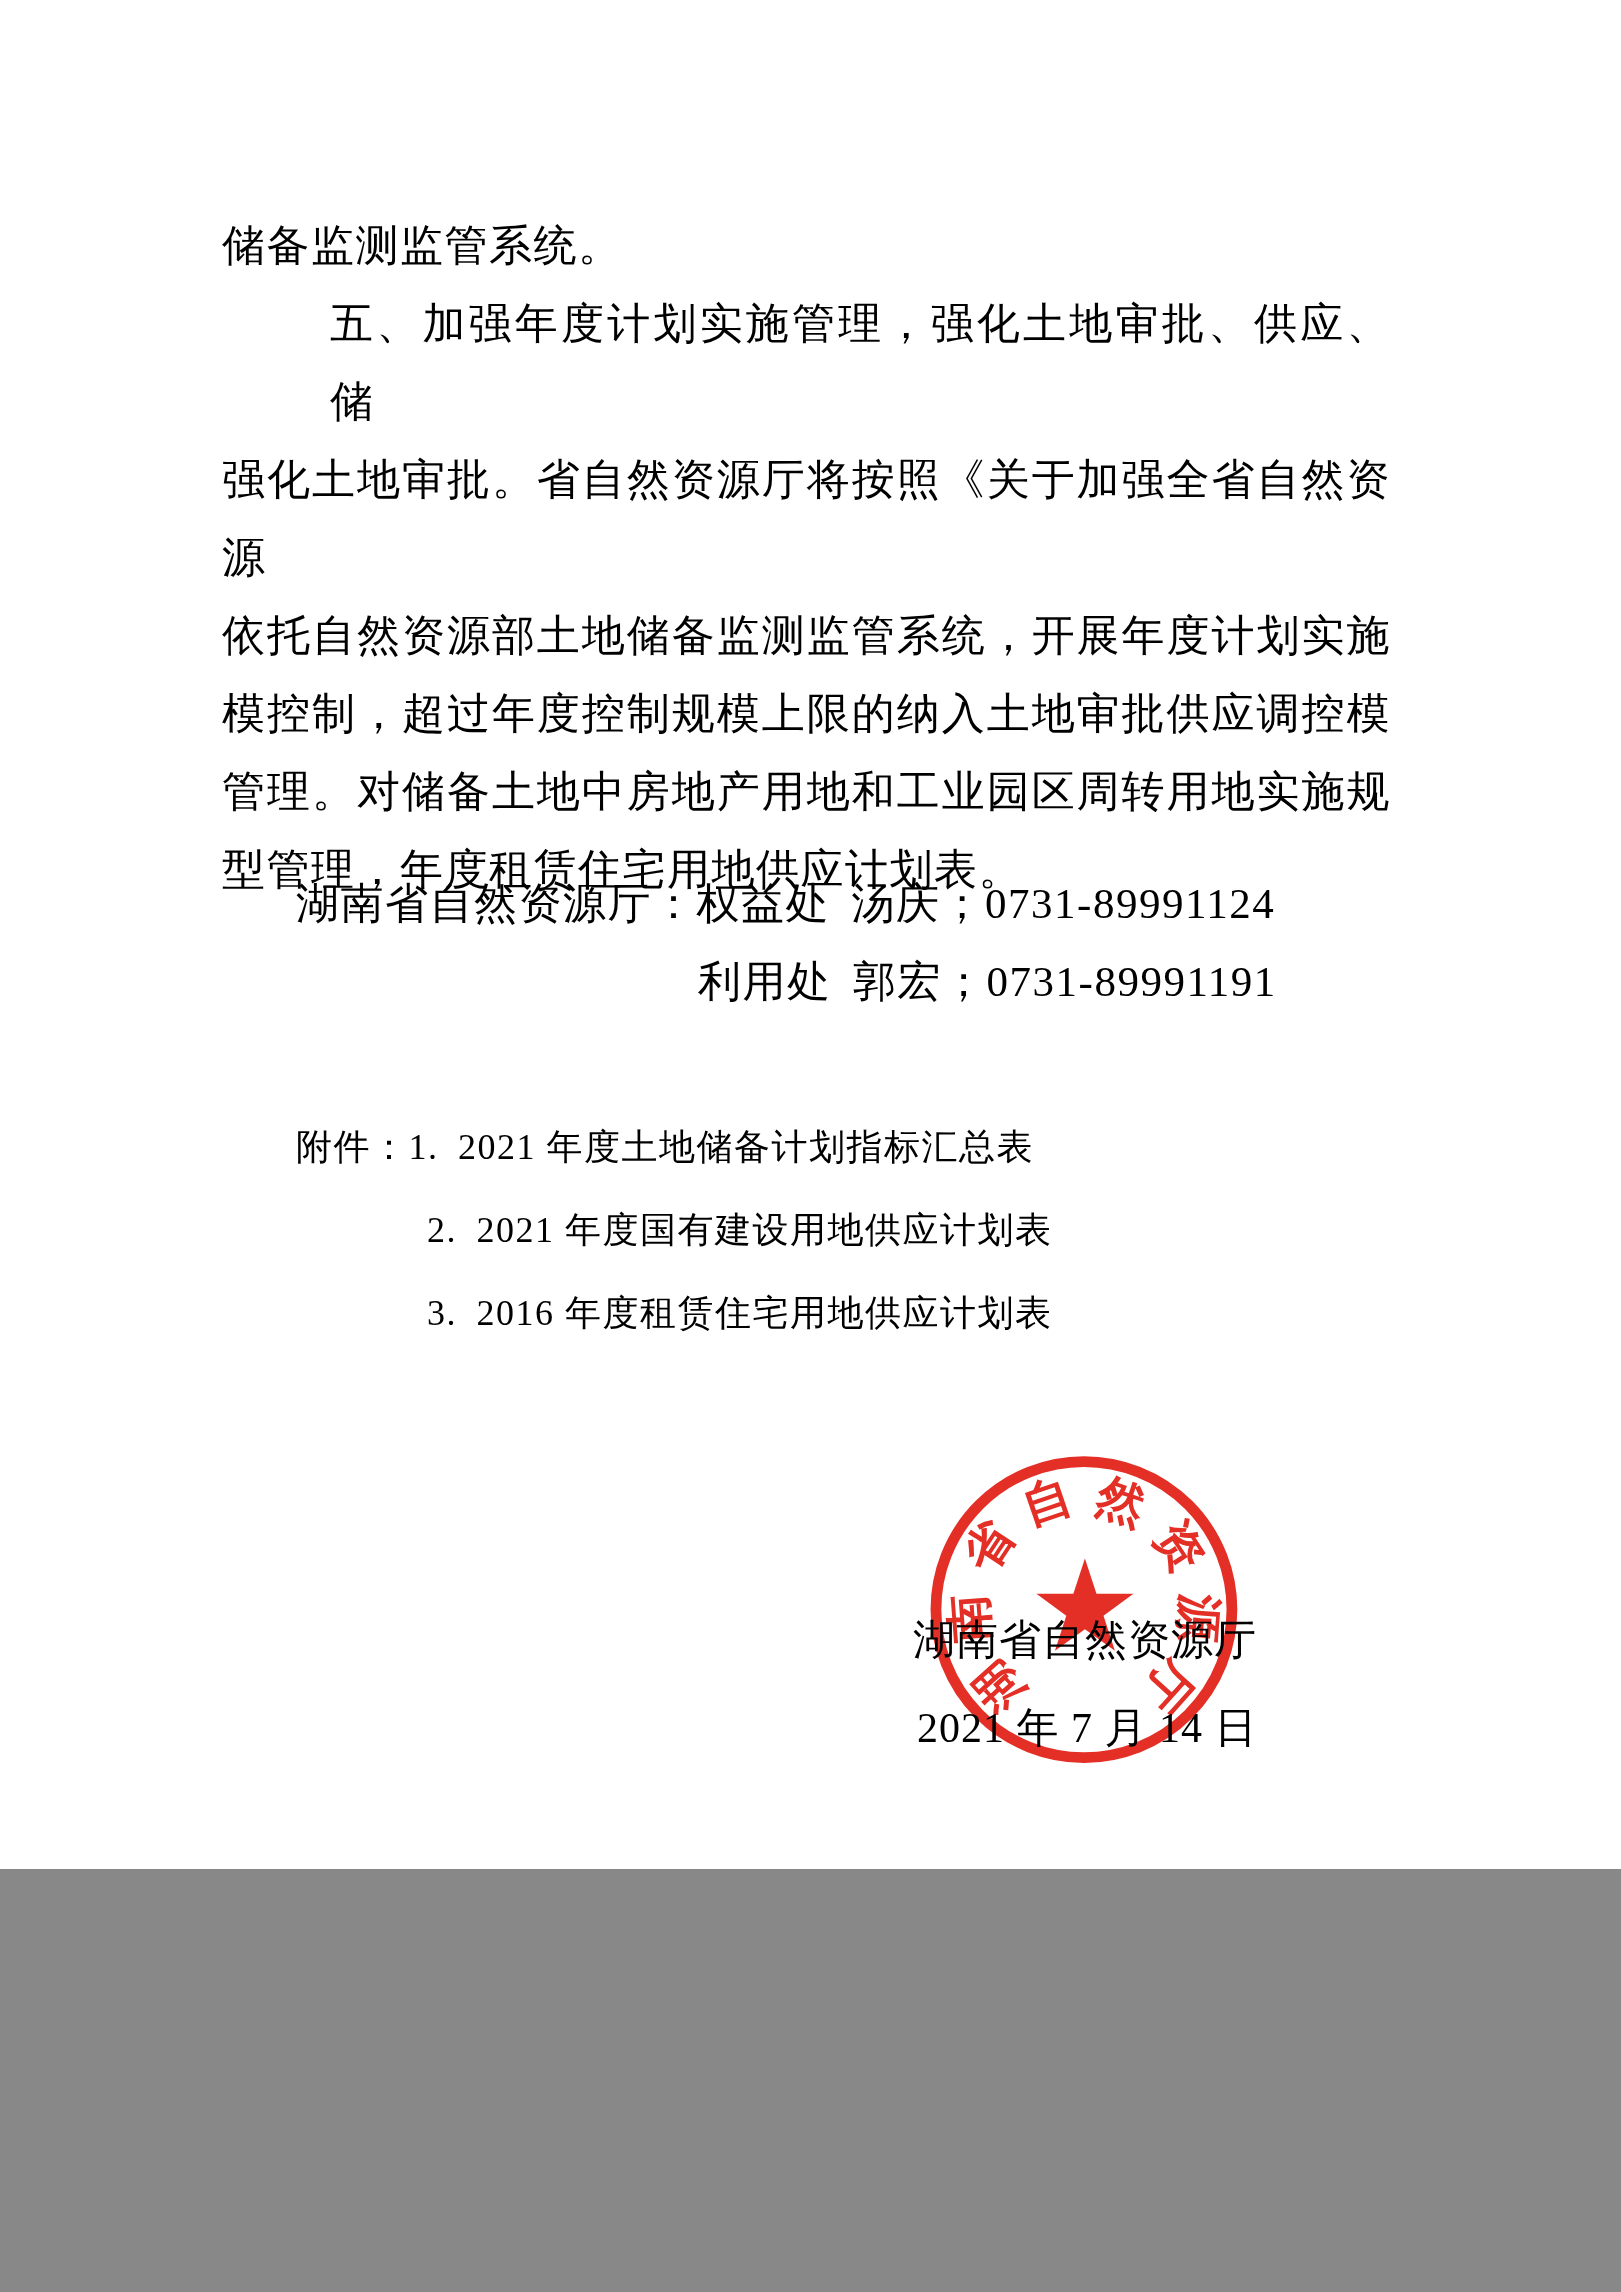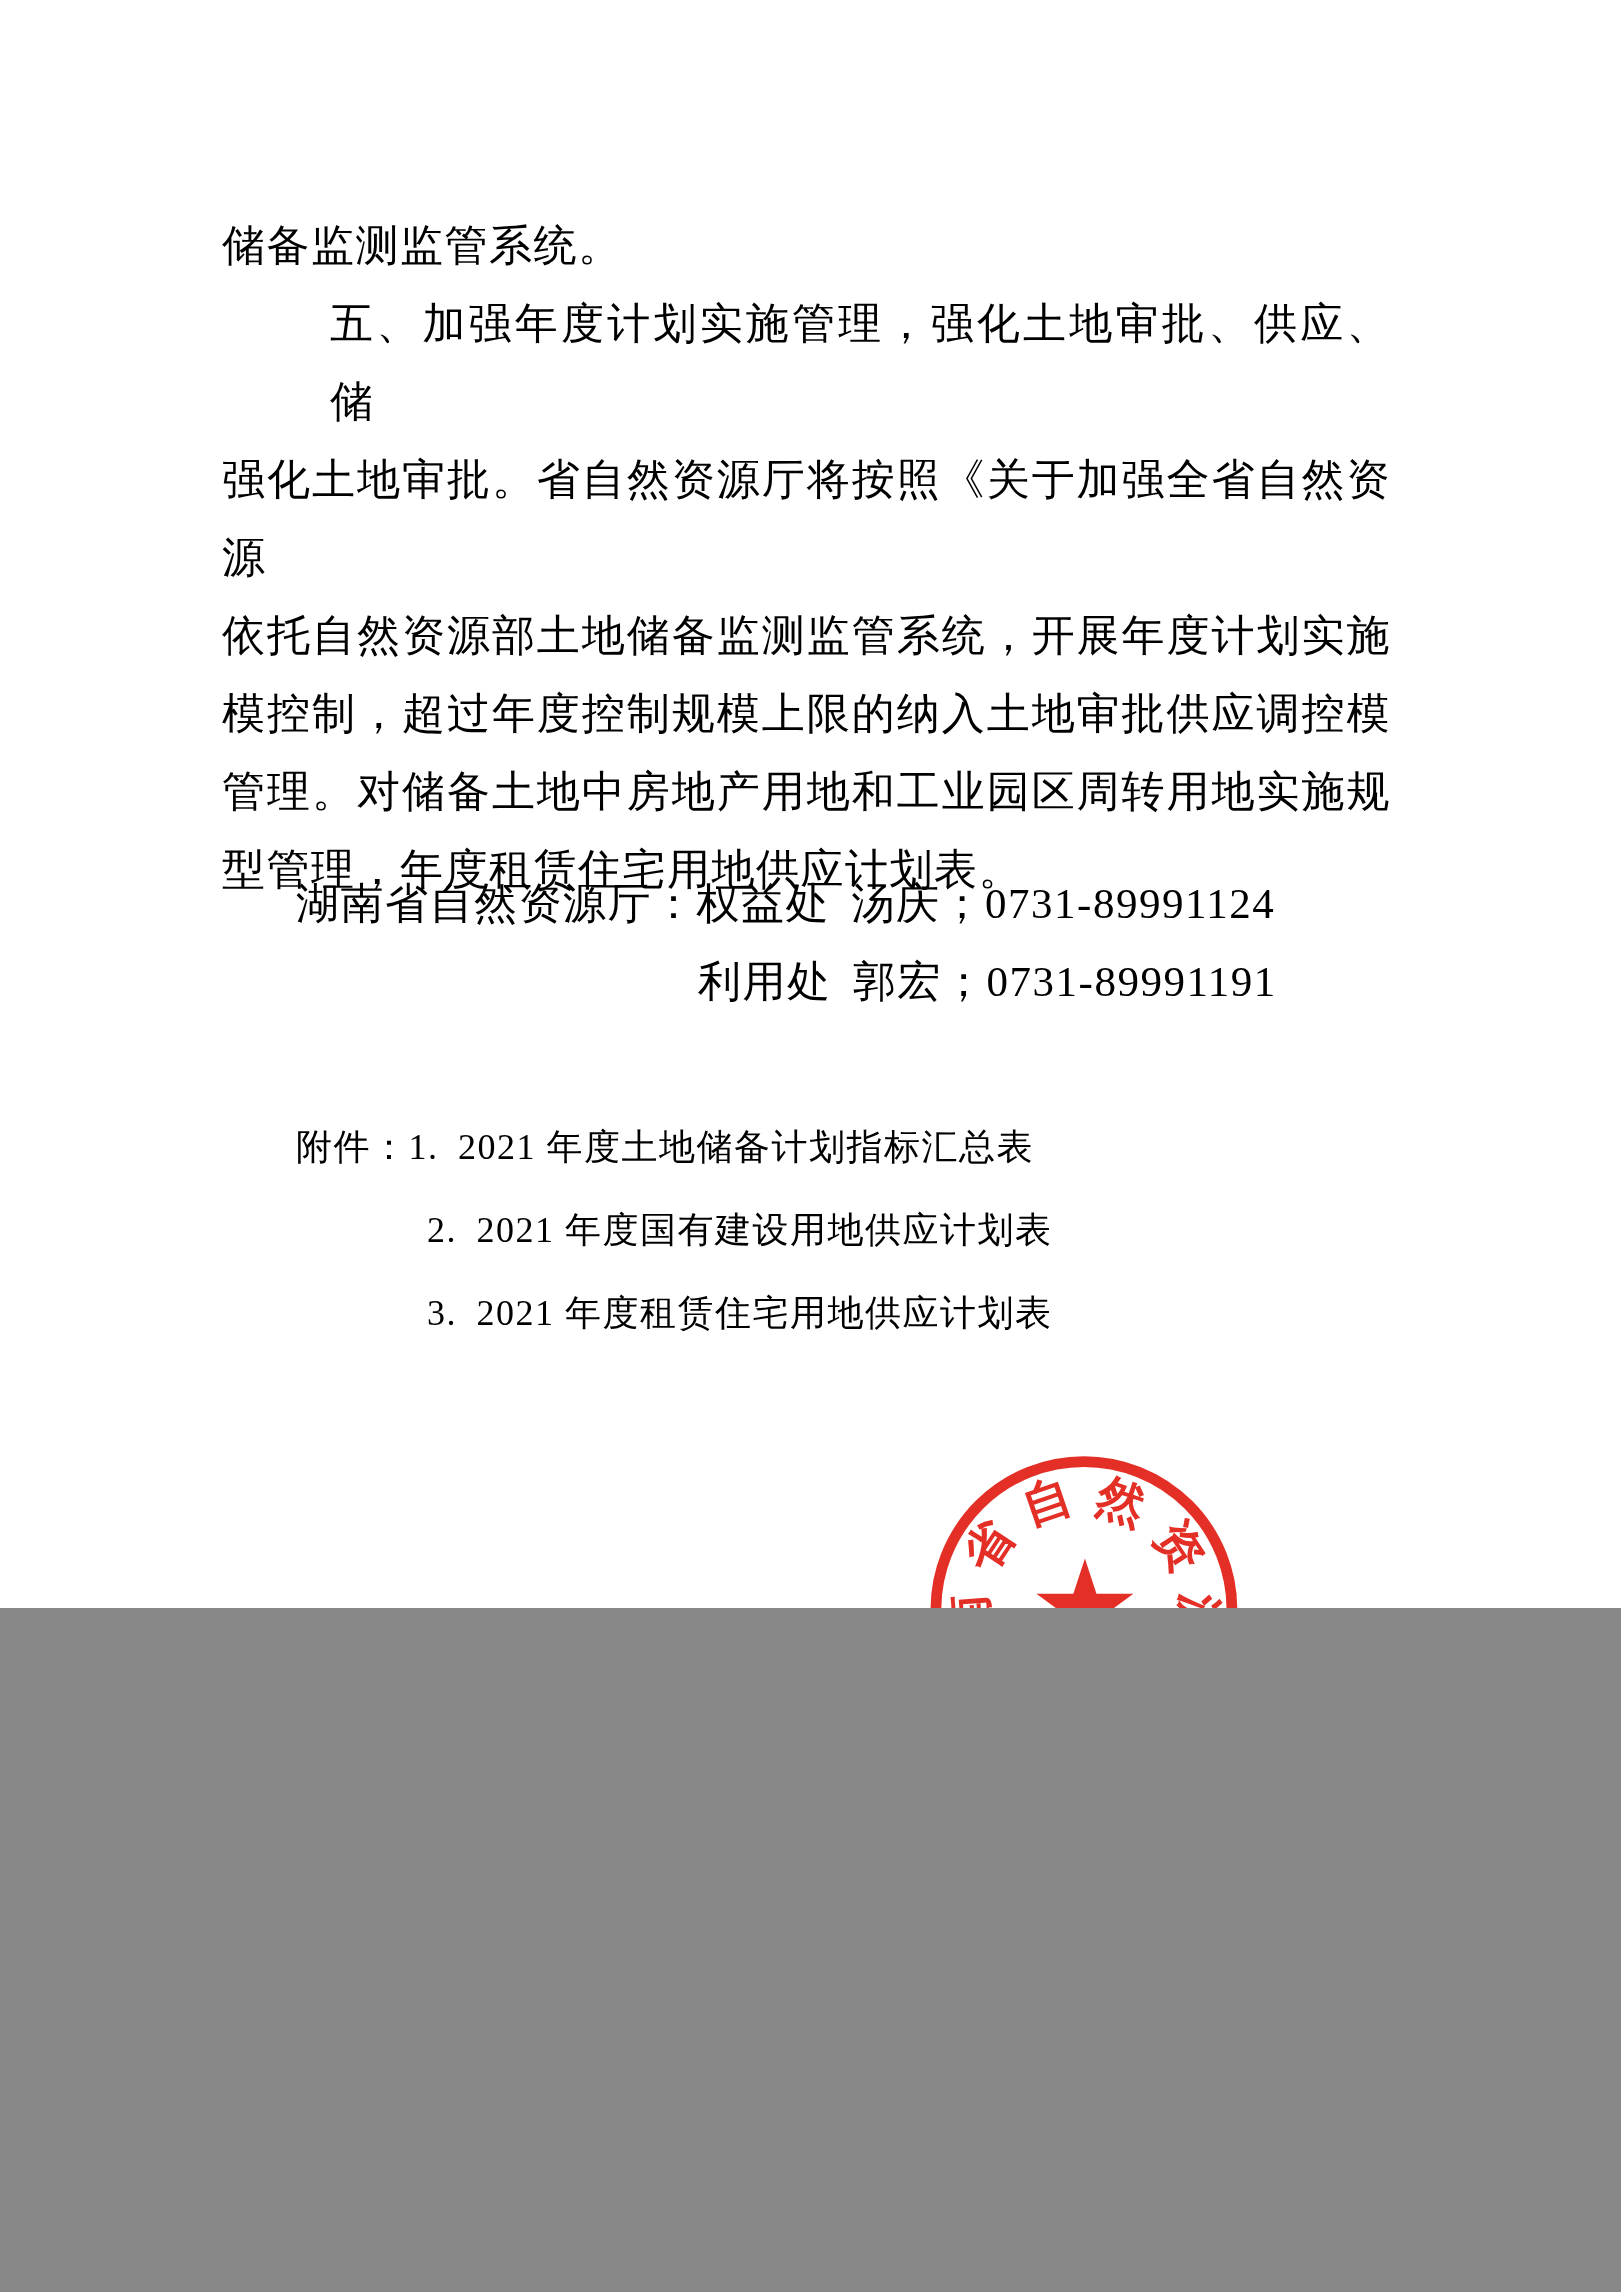--- a/index.html
+++ b/index.html
@@ -1,19 +1,19 @@
 <!DOCTYPE html>
 <html lang="zh" style="--seal-red: #e2231a;"><head>
 <meta charset="utf-8">
 <style>
   html, body { margin: 0; padding: 0; background: #888; }
   .page {
     position: relative;
     width: 1621px;
-    height: 1608px;
+    height: 1869px;
     margin: 0 auto;
     background: #ffffff;
     overflow: hidden;
     font-family: "Liberation Serif", "DejaVu Serif", serif;
     color: #000;
   }
   .body-block {
     position: absolute;
     left: 222px;
     top: 207px;
@@ -121,21 +121,21 @@
   </div>
 
   <div class="attachments-block">
     <div class="line att-line">
       <span>附件：</span><span class="att-no">1.</span><span>2021 年度土地储备计划指标汇总表</span>
     </div>
     <div class="line att-cont">
       <span class="att-no">2.</span><span>2021 年度国有建设用地供应计划表</span>
     </div>
     <div class="line att-cont">
-      <span class="att-no">3.</span><span>2021 年度租赁住宅用地供应计划表</span>
+      <span class="att-no">3.</span><span>2016 年度租赁住宅用地供应计划表</span>
     </div>
   </div>
 
   <div class="signature-name">湖南省自然资源厅</div>
   <div class="signature-date">2021 年 7 月 14 日</div>
 
   <svg class="stamp-svg" viewBox="0 0 1654 2339" xmlns="http://www.w3.org/2000/svg">
     <circle cx="1106" cy="1642" r="151" fill="none" stroke="var(--seal-red, #e2231a)" stroke-width="11"></circle>
     <path d="M1107,1590 L1118.8,1625.8 L1156.5,1625.9 L1126,1648.2 L1137.6,1684.1 L1107,1662 L1076.4,1684.1 L1088,1648.2 L1057.5,1625.9 L1095.2,1625.8 Z" fill="var(--seal-red, #e2231a)"></path>
     <g>

